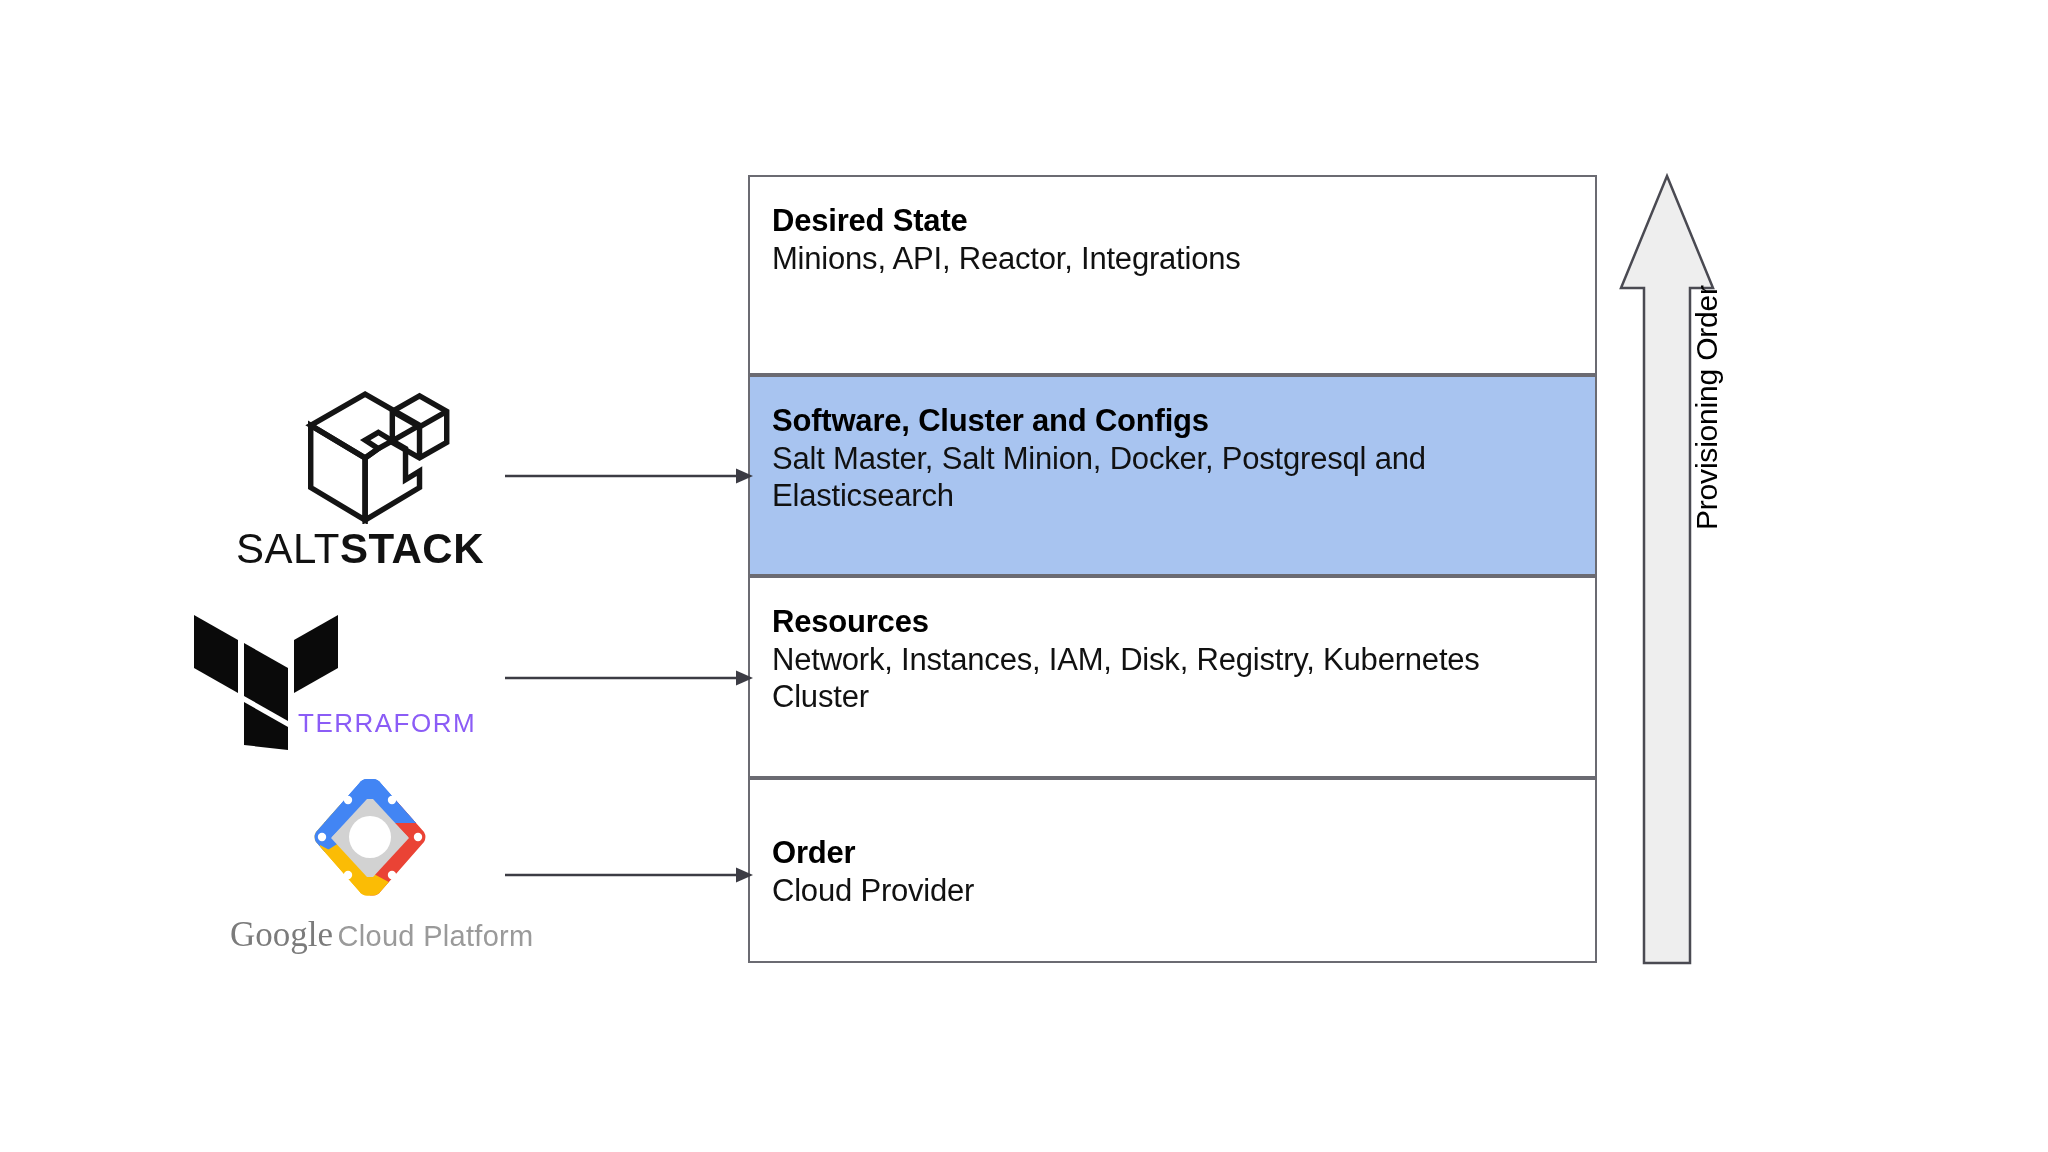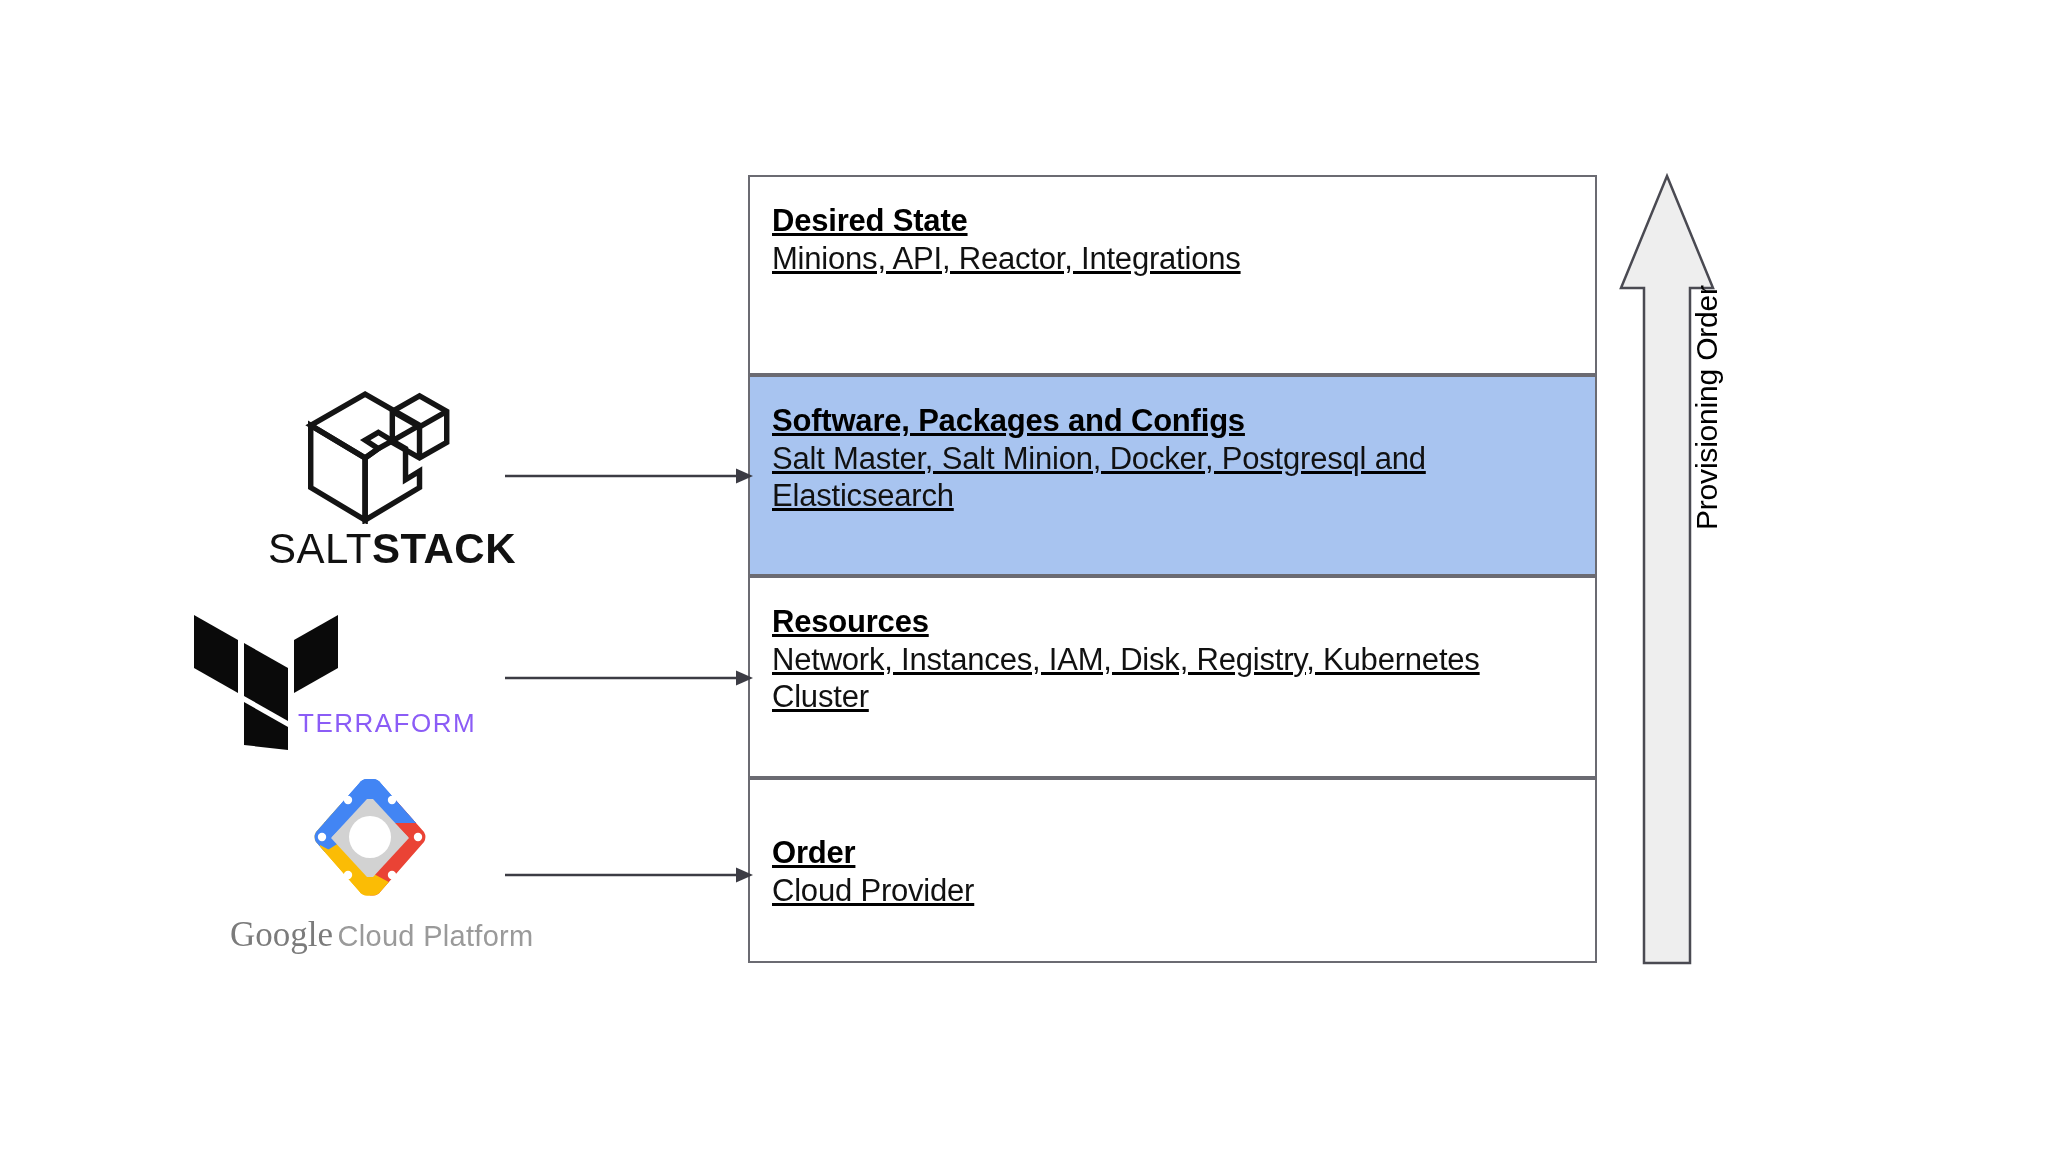--- a/index.html
+++ b/index.html
@@ -32,21 +32,20 @@
     height: 788px;
   }
   .layer-box {
     position: absolute;
     left: 0;
     width: 100%;
     box-sizing: border-box;
     border: 2px solid #6b6b72;
     background: #ffffff;
     padding: 26px 8px 0 22px;
-    text-decoration: underline;
   }
   .layer-box.desired  { top: 0px;   height: 200px; }
   .layer-box.software { top: 200px; height: 201px; background: #a8c4f0; }
   .layer-box.resources{ top: 401px; height: 202px; }
   .layer-box.iaas     { top: 603px; height: 185px; padding-top: 55px; }
 
   .layer-title {
     font-size: 31px;
     font-weight: bold;
     color: #000000;
@@ -88,21 +87,21 @@
     transform-origin: left top;
     letter-spacing: -0.2px;
   }
 
   
   .logo { position: absolute; }
 
   .logo-saltstack { left: 236px; top: 388px; width: 280px; height: 180px; }
   .salt-mark { width: 160px; height: 136px; margin: 0 auto; display: block; }
   .salt-word {
-    text-align: right;
+    text-align: left;
     font-size: 42px;
     color: #111111;
     letter-spacing: 0.5px;
     margin-top: 4px;
     line-height: 1;
   }
   .salt-word .lt { font-weight: 300; }
   .salt-word .bd { font-weight: bold; }
 
   .logo-terraform { left: 190px; top: 605px; width: 270px; height: 160px; }
@@ -144,21 +143,21 @@
 <div class="canvas">
 
   <div class="stack">
 
     <div class="layer-box desired">
       <div class="layer-title">Desired State</div>
       <div class="layer-desc">Minions, API, Reactor, Integrations</div>
     </div>
 
     <div class="layer-box software">
-      <div class="layer-title">Software, Packages and Configs</div>
+      <div class="layer-title">Software, Cluster and Configs</div>
       <div class="layer-desc">Salt Master, Salt Minion, Docker, Postgresql and Elasticsearch</div>
     </div>
 
     <div class="layer-box resources">
       <div class="layer-title">Resources</div>
       <div class="layer-desc">Network, Instances, IAM, Disk, Registry, Kubernetes Cluster</div>
     </div>
 
     <div class="layer-box iaas">
       <div class="layer-title">Order</div>

